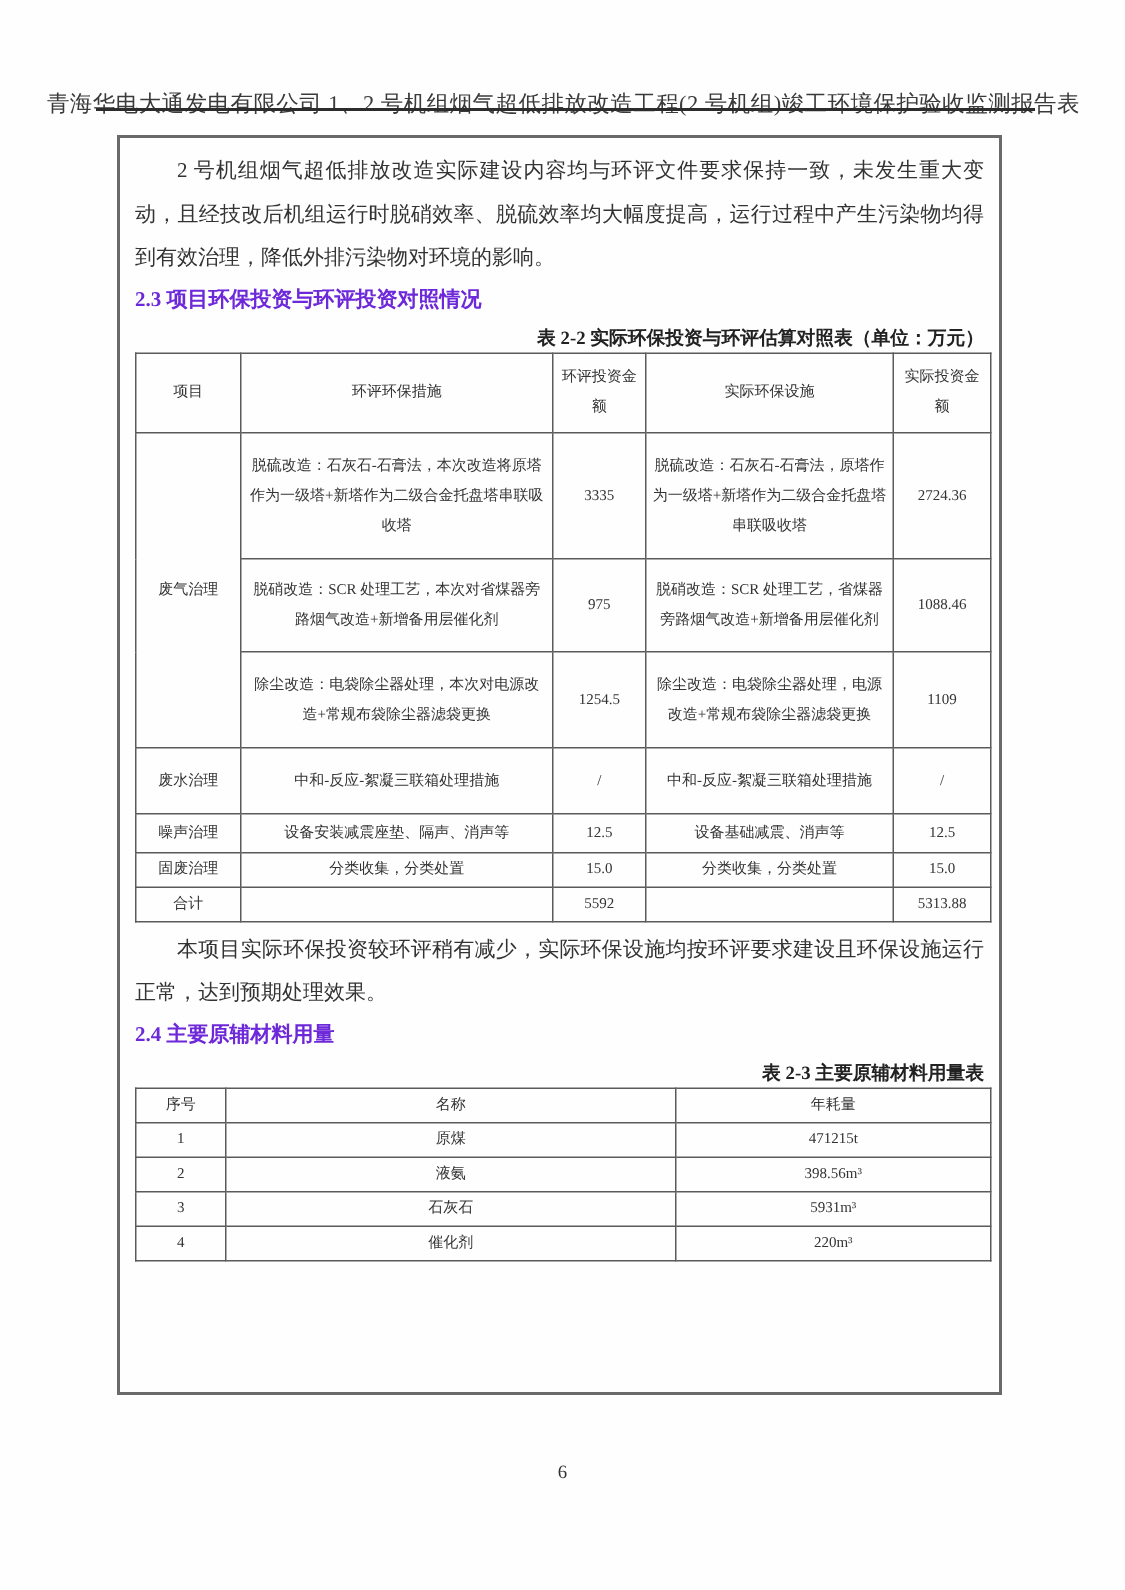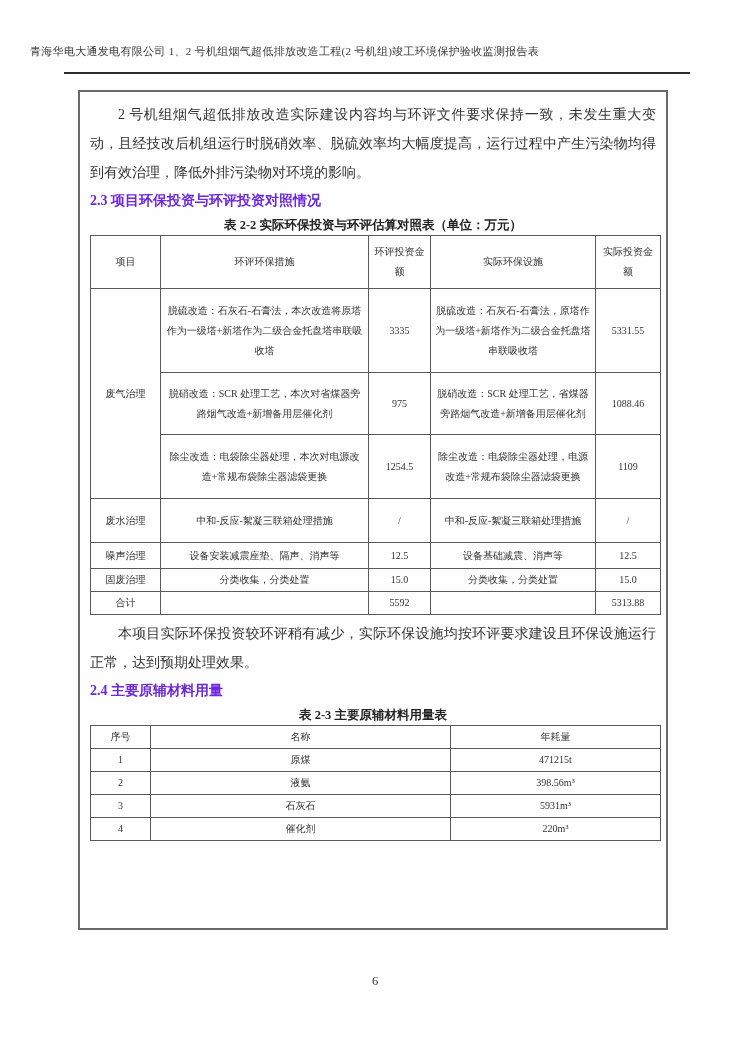--- a/index.html
+++ b/index.html
@@ -7,25 +7,25 @@
     position: relative;
     width: 750px;
     height: 1060px;
     background: #fefefe;
     font-family: "Liberation Serif", "DejaVu Serif", serif;
     color: #2e2e2e;
     overflow: hidden;
   }
   .doc-title {
     position: absolute;
-    top: 44px;
+    top: 60px;
     left: 30px;
     right: 30px;
-    text-align: left;
-    font-size: 11px;
+    text-align: right;
+    font-size: 15px;
     letter-spacing: 0.3px;
     color: #3a3a3a;
     white-space: nowrap;
   }
   .header-rule {
     position: absolute;
     top: 72px;
     left: 64px;
     width: 626px;
     border-top: 2.5px solid #2c2c2c;
@@ -50,21 +50,21 @@
   }
   .heading {
     margin: 0;
     font-size: 14px;
     line-height: 27px;
     font-weight: bold;
     color: #6d28d9;
   }
   .tbl-caption {
     margin: 2px 0 1px 0;
-    text-align: center;
+    text-align: right;
     font-weight: bold;
     font-size: 12.5px;
     line-height: 18px;
     color: #222;
   }
   table.doc-table {
     border-collapse: collapse;
     margin: 0 auto;
     table-layout: fixed;
     width: 570px;
@@ -132,21 +132,21 @@
         <th>环评环保措施</th>
         <th>环评投资金额</th>
         <th>实际环保设施</th>
         <th>实际投资金额</th>
       </tr>
       <tr class="h84">
         <td rowspan="3">废气治理</td>
         <td>脱硫改造：石灰石-石膏法，本次改造将原塔作为一级塔+新塔作为二级合金托盘塔串联吸收塔</td>
         <td>3335</td>
         <td>脱硫改造：石灰石-石膏法，原塔作为一级塔+新塔作为二级合金托盘塔串联吸收塔</td>
-        <td>5331.55</td>
+        <td>2724.36</td>
       </tr>
       <tr class="h62">
         <td>脱硝改造：SCR 处理工艺，本次对省煤器旁路烟气改造+新增备用层催化剂</td>
         <td>975</td>
         <td>脱硝改造：SCR 处理工艺，省煤器旁路烟气改造+新增备用层催化剂</td>
         <td>1088.46</td>
       </tr>
       <tr class="h64">
         <td>除尘改造：电袋除尘器处理，本次对电源改造+常规布袋除尘器滤袋更换</td>
         <td>1254.5</td>

